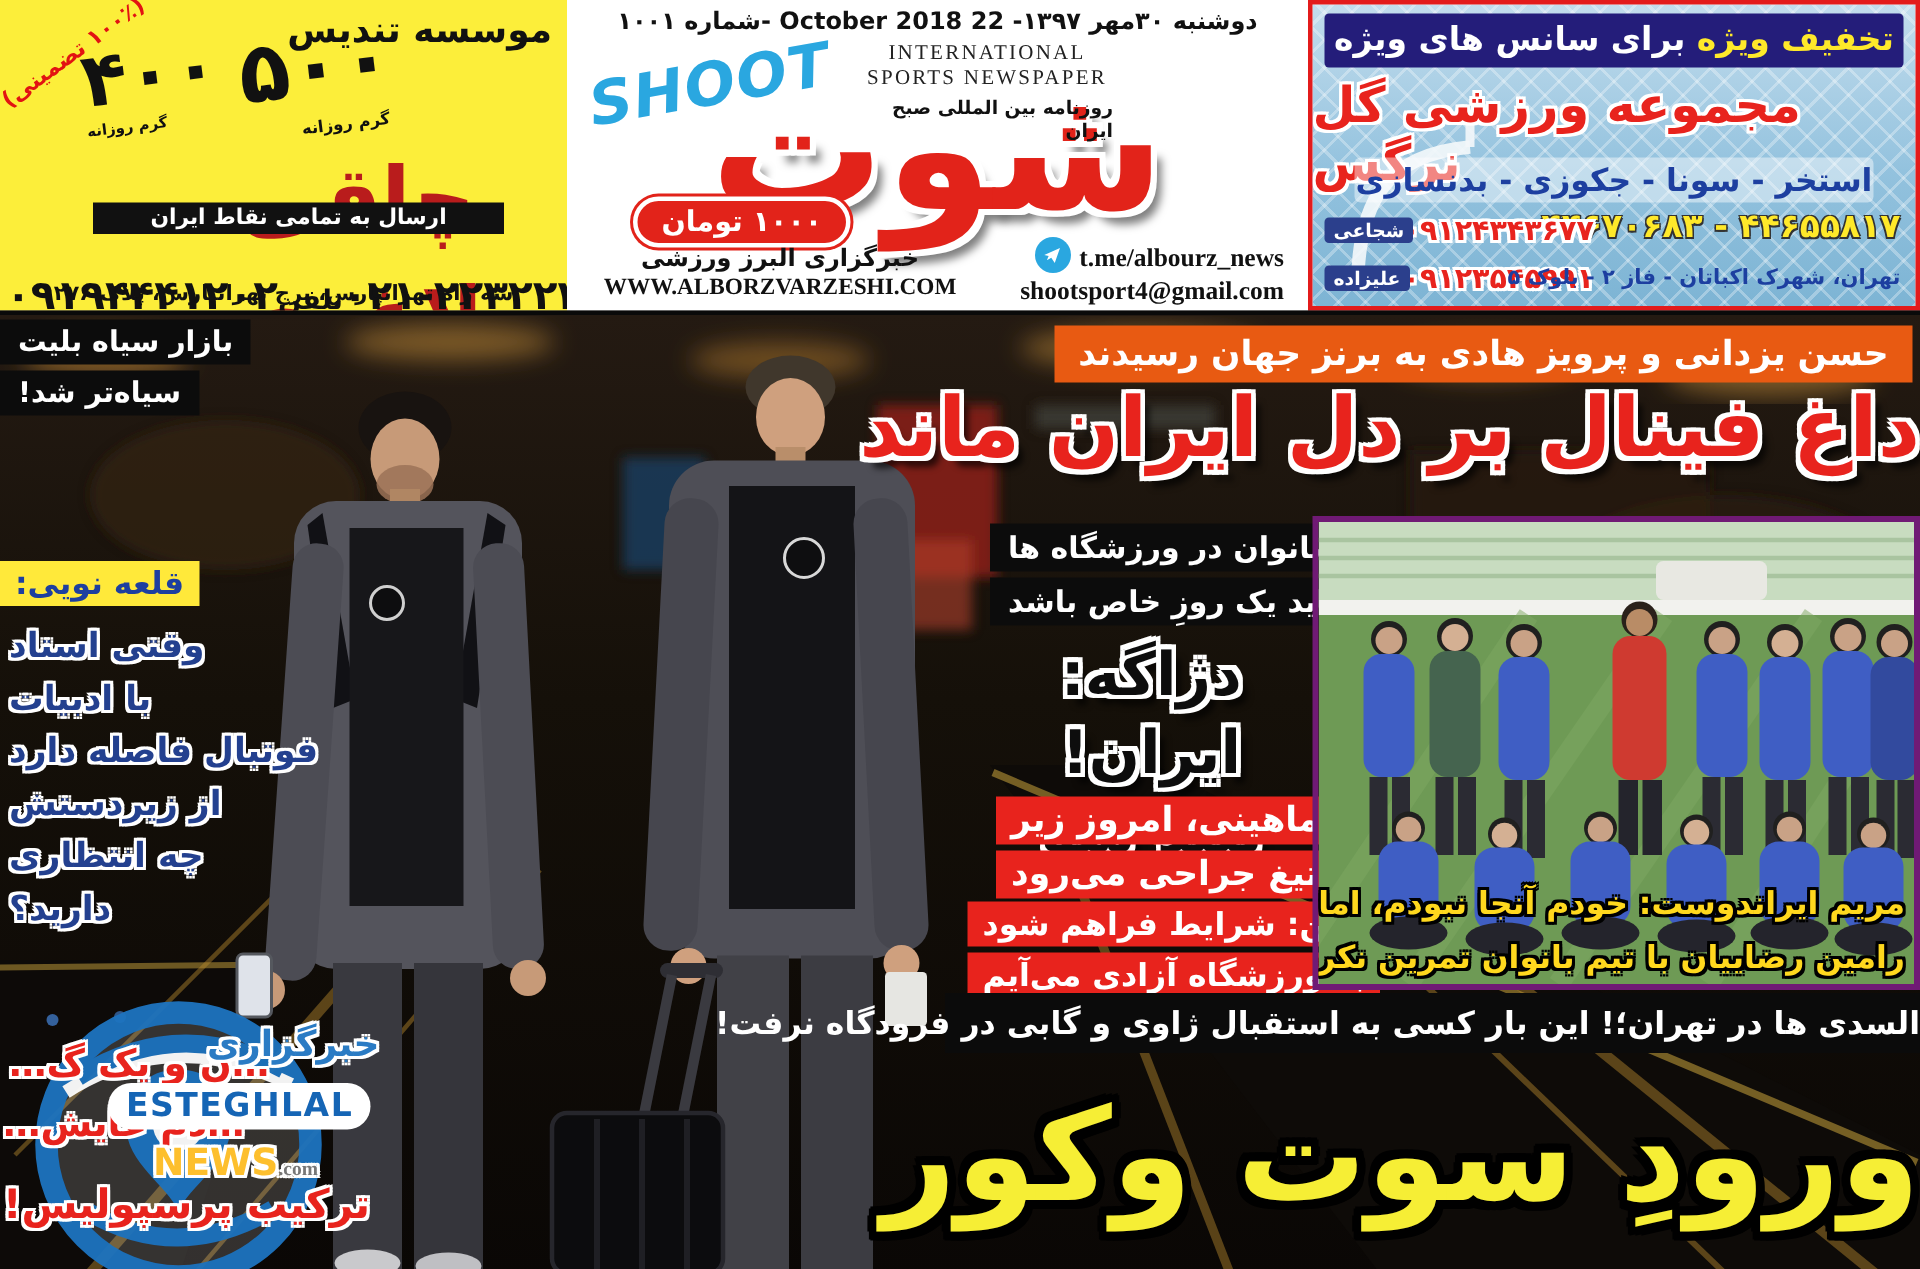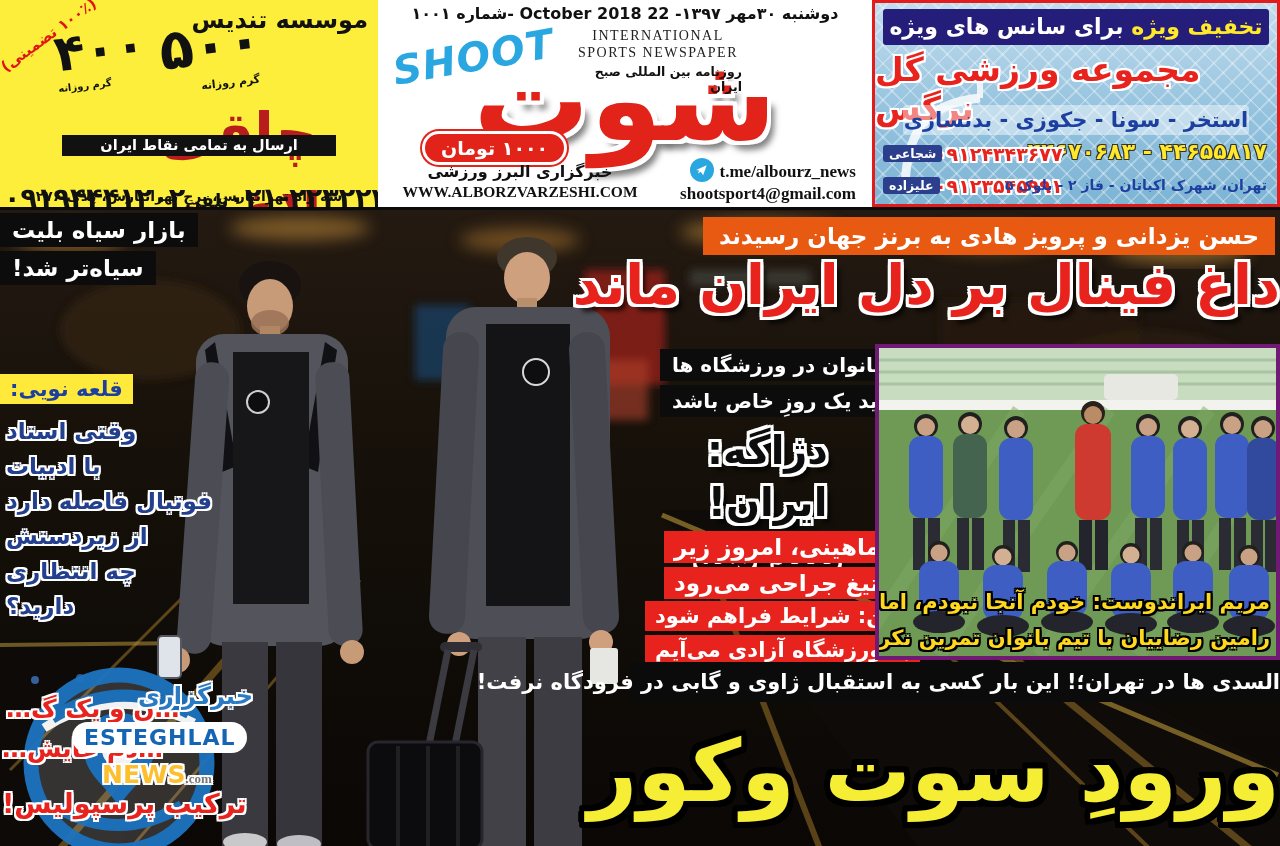--- a/index.html
+++ b/index.html
@@ -73,21 +73,21 @@
   .pool-name{position:absolute;left:8px;font-size:12.5px;font-weight:bold;color:#fff;background:#2b3f8c;padding:1px 6px;border-radius:3px;direction:rtl;}
   .pool-addr{position:absolute;right:10px;top:174px;font-size:14px;font-weight:bold;color:#1d3fa0;direction:rtl;}
 
   
   .photo{position:absolute;left:0;top:207px;width:1280px;height:639px;border-top:3px solid #0a0a0a;}
 
   
   .strip-black{display:table;background:#0c0c0c;color:#fff;font-weight:bold;direction:rtl;padding:4px 12px;margin-bottom:4px;}
   .strip-red{display:table;background:#e8231d;color:#fff;font-weight:bold;direction:rtl;padding:3px 10px;margin-bottom:4px;}
   .ticket-wrap{position:absolute;left:0;top:213px;z-index:4;}
-  .ticket-wrap .strip-black{font-size:23px;}
+  .ticket-wrap .strip-black{font-size:19px;}
   .orange-strip{position:absolute;left:703px;top:217px;width:572px;height:38px;background:#e85a12;color:#fff;
                 font-size:23px;font-weight:bold;text-align:center;line-height:38px;direction:rtl;z-index:4;}
   .main-red{position:absolute;left:650px;top:253px;width:630px;text-align:center;font-size:55px;font-weight:bold;
             color:#e8231d;direction:rtl;z-index:4;white-space:nowrap;}
   .women-wrap{position:absolute;left:660px;top:349px;z-index:4;}
   .women-wrap .strip-black{font-size:20px;}
   .dejagah{position:absolute;left:650px;top:424px;width:235px;text-align:center;color:#0d0d0d;font-weight:bold;
            direction:rtl;z-index:4;}
   .dejagah .l1{font-size:40px;line-height:52px;}
   .dejagah .l2{font-size:40px;line-height:54px;}

